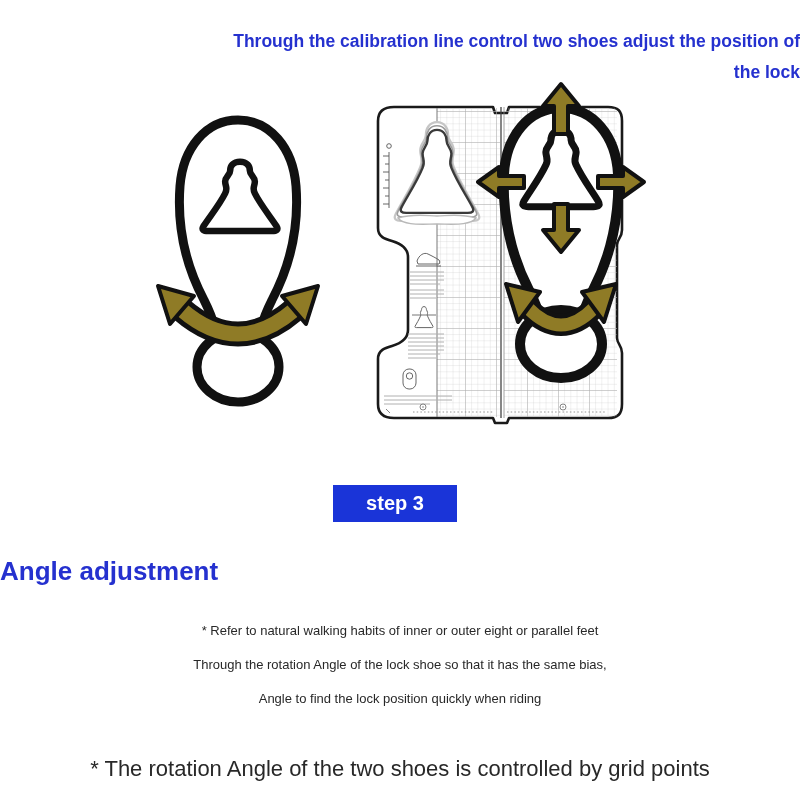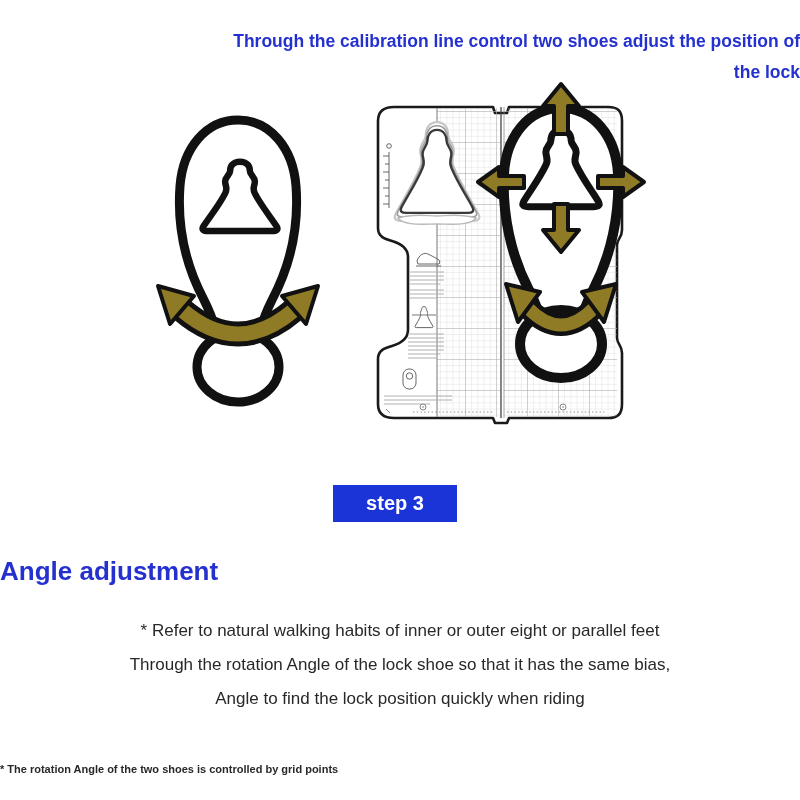--- a/index.html
+++ b/index.html
@@ -27,25 +27,25 @@
     border:none;border-radius:0;
     font-family:"Liberation Sans", sans-serif;
     font-size:20px;font-weight:bold;text-align:center;line-height:37px;display:block;
   }
   .section-heading{
     margin-top:34px;text-align:left;
     color:var(--accent);font-size:26px;font-weight:bold;
   }
   .body-text{
     margin-top:27px;text-align:center;
-    color:var(--bodytext);font-size:17px;line-height:34px;
+    color:var(--bodytext);font-size:13px;line-height:34px;
   }
   .note{
-    margin-top:36px;text-align:left;
-    color:var(--bodytext);font-size:11px;line-height:34px;font-weight:bold;
+    margin-top:36px;text-align:center;
+    color:var(--bodytext);font-size:22px;line-height:34px;
   }
   
   .sole{fill:#ffffff;stroke:var(--ink);}
   .arrow{fill:var(--arrow);stroke:var(--ink);stroke-width:4;stroke-linejoin:round;}
   .arcB{fill:none;stroke:var(--ink);}
   .arcO{fill:none;stroke:var(--arrow);}
   .card{fill:#ffffff;stroke:#1a1a1a;stroke-width:2.6;stroke-linejoin:round;}
   .faint{fill:none;stroke:#b0b0b0;stroke-width:1;}
 </style>
 </head>

